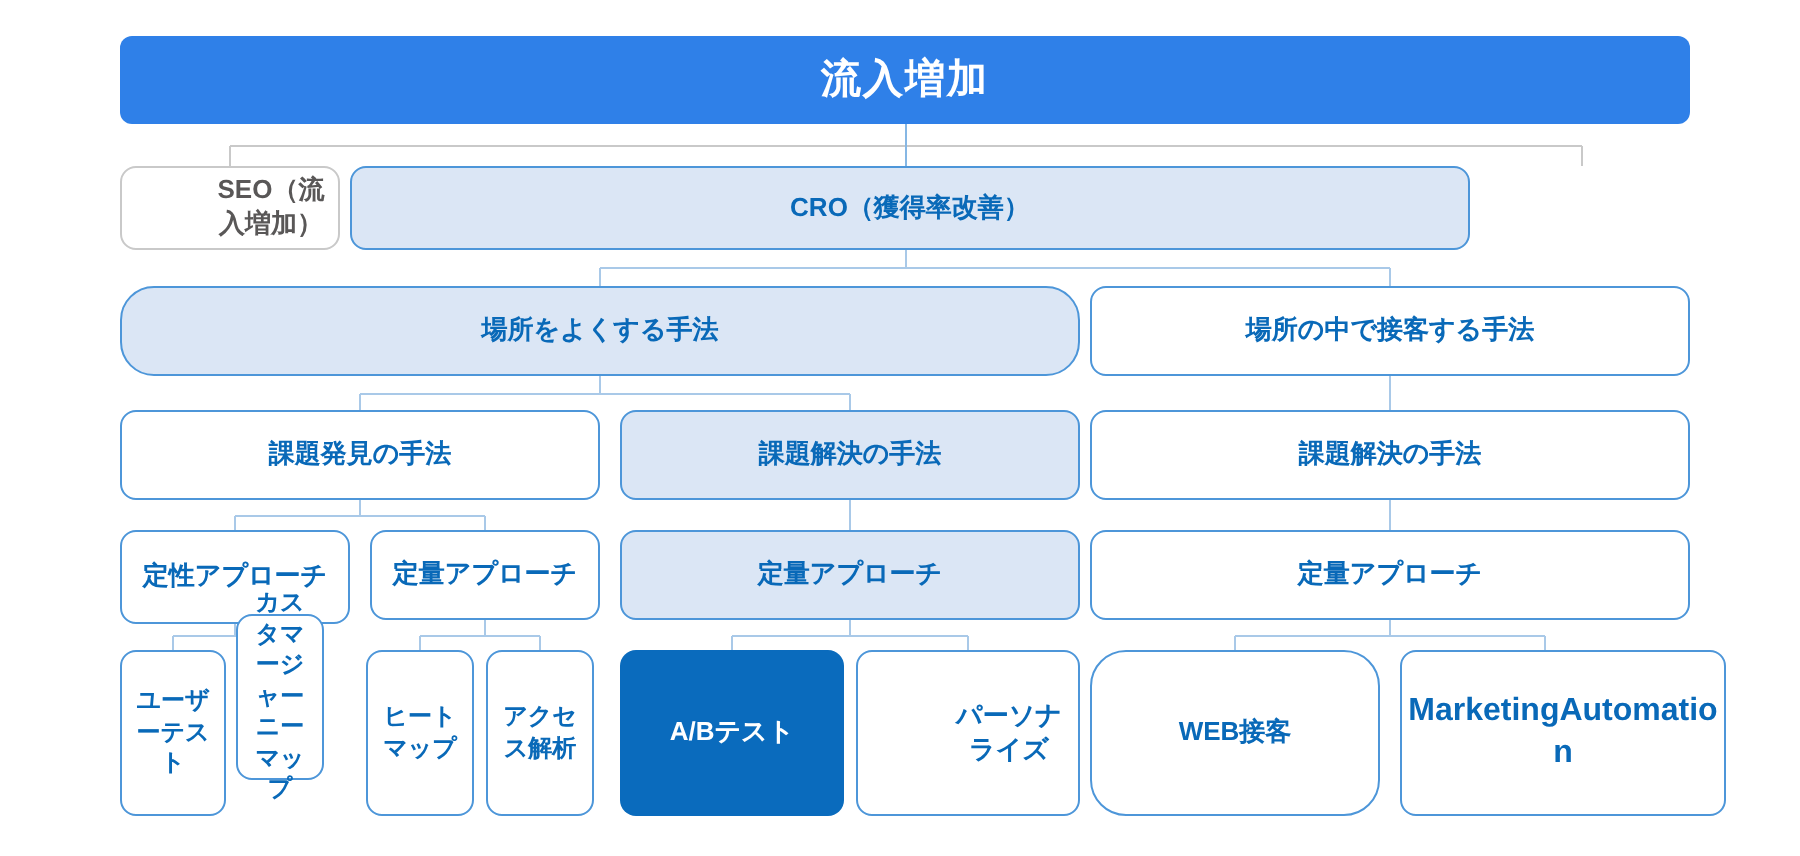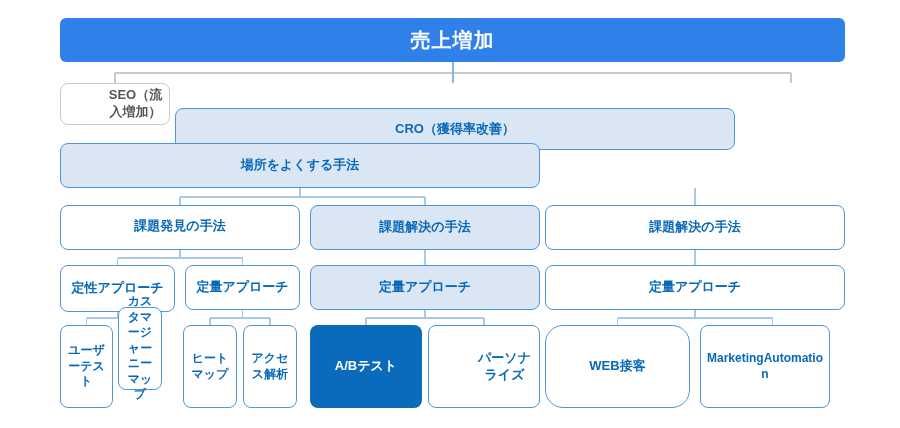--- a/index.html
+++ b/index.html
@@ -28,63 +28,64 @@
     padding:2px 3px;
   }
   .v-solid{background:var(--primary-blue,#2F80E8);color:#ffffff;font-size:20px;letter-spacing:1px;}
   .v-dark{background:var(--dark-blue,#0A6BBD);color:#ffffff;}
   .v-hl{background:var(--light-blue-fill,#DBE6F5);border:1.5px solid var(--border-blue,#4D96D9);color:var(--text-blue,#0969B8);}
   .v-out{background:#ffffff;border:1.5px solid var(--border-blue,#4D96D9);color:var(--text-blue,#0969B8);}
   .v-gray{background:#ffffff;border:1px solid var(--border-gray,#C9C9C9);color:var(--text-gray,#595757);}
 
   .n-title{left:60px;top:18px;width:785px;height:44px;border-radius:6px;}
   .n-seo{left:60px;top:83px;width:110px;height:42px;padding-left:44px;}
-  .n-cro{left:175px;top:83px;width:560px;height:42px;margin-top:25px;}
+  .n-cro{left:175px;top:83px;width:560px;height:42px;}
   .n-crm{left:737px;top:83px;width:108px;height:42px;}
-  .n-place{left:60px;top:143px;width:480px;height:45px;}
+  .n-place{left:60px;top:143px;width:480px;height:45px;border-radius:17px;}
   .n-serve{left:545px;top:143px;width:300px;height:45px;}
-  .n-discover{left:60px;top:205px;width:240px;height:45px;font-family:Liberation Mono, monospace;}
+  .n-discover{left:60px;top:205px;width:240px;height:45px;}
   .n-solve-l{left:310px;top:205px;width:230px;height:45px;}
   .n-solve-r{left:545px;top:205px;width:300px;height:45px;}
   .n-qual{left:60px;top:265px;width:115px;height:47px;}
   .n-quant-l{left:185px;top:265px;width:115px;height:45px;}
   .n-quant-m{left:310px;top:265px;width:230px;height:45px;}
   .n-quant-r{left:545px;top:265px;width:300px;height:45px;}
   .n-user{left:60px;top:325px;width:53px;height:83px;font-size:12px;}
   .n-journey{left:118px;top:307px;width:44px;height:83px;font-size:12px;}
   .n-heat{left:183px;top:325px;width:54px;height:83px;font-size:12px;}
   .n-access{left:243px;top:325px;width:54px;height:83px;font-size:12px;}
   .n-ab{left:310px;top:325px;width:112px;height:83px;}
   .n-pers{left:428px;top:325px;width:112px;height:83px;padding-left:44px;}
   .n-web{left:545px;top:325px;width:145px;height:83px;border-radius:18px;}
-  .n-ma{left:700px;top:325px;width:130px;height:83px;font-size:12px;}
+  .n-ma{left:700px;top:325px;width:163px;height:83px;font-size:16px;}
 </style>
 </head>
 <body>
 
 <div class="canvas">
 
   <svg class="connectors" viewBox="0 0 900 428" xmlns="http://www.w3.org/2000/svg">
     <path class="c-gray" d="M115,73H791 M115,73V83 M791,73V83"></path>
     <path class="c-stub" d="M453,62V83"></path>
     <path class="c-blue" d="M453,125V134 M300,134H695 M300,134V143 M695,134V143
       M300,188V197 M180,197H425 M180,197V205 M425,197V205 M695,188V205
       M180,250V258 M117.5,258H242.5 M117.5,258V265 M242.5,258V265 M425,250V265 M695,250V265
       M117.5,310V318 M86.5,318H147.5 M86.5,318V325 M147.5,318V325
       M242.5,310V318 M210,318H270 M210,318V325 M270,318V325
       M425,310V318 M366,318H484 M366,318V325 M484,318V325
       M695,310V318 M617.5,318H772.5 M617.5,318V325 M772.5,318V325"></path>
   </svg>
 
-  <div class="node v-solid n-title">売上増加</div>
+  <div class="node v-solid n-title">流入増加</div>
 
   <div class="node v-gray n-seo">SEO（流入増加）</div>
   <div class="node v-hl n-cro">CRO（獲得率改善）</div>
 
   <div class="node v-hl n-place">場所をよくする手法</div>
+  <div class="node v-out n-serve">場所の中で接客する手法</div>
 
   <div class="node v-out n-discover">課題発見の手法</div>
   <div class="node v-hl n-solve-l">課題解決の手法</div>
   <div class="node v-out n-solve-r">課題解決の手法</div>
 
   <div class="node v-out n-qual">定性アプローチ</div>
   <div class="node v-out n-quant-l">定量アプローチ</div>
   <div class="node v-hl n-quant-m">定量アプローチ</div>
   <div class="node v-out n-quant-r">定量アプローチ</div>
 

